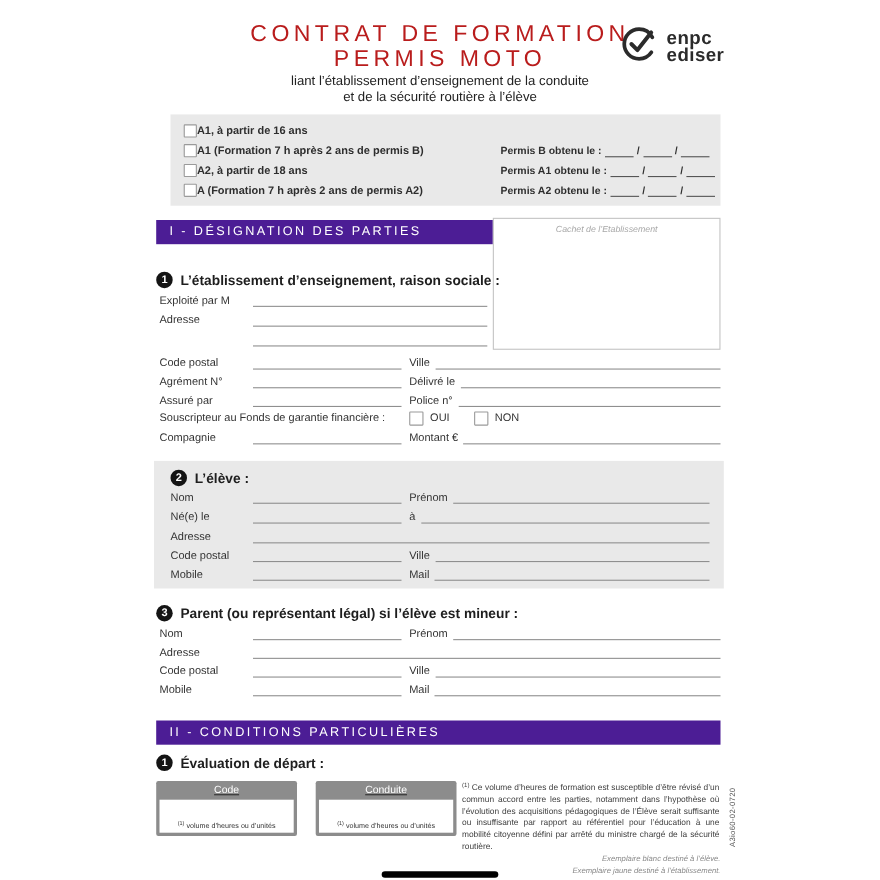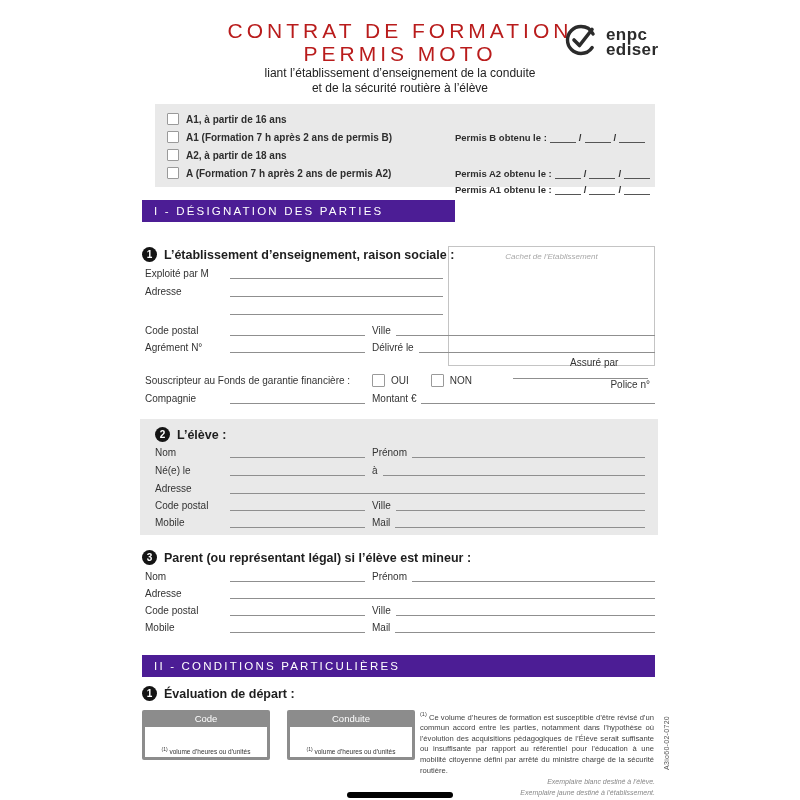--- a/index.html
+++ b/index.html
@@ -10,31 +10,31 @@
   .abs{position:absolute;}
 
   
   .title{left:0;right:0;text-align:center;font-size:21px;letter-spacing:4px;color:#b91c1c;font-weight:normal;}
   .subtitle{left:0;right:0;text-align:center;font-size:12px;color:#222;}
   .logo{left:563px;top:21px;display:flex;align-items:center;gap:6px;}
   .logo-text{font-weight:bold;font-size:17px;line-height:15px;color:#2b2b2b;letter-spacing:0.4px;}
 
   
   .panel1{left:155px;top:104px;width:500px;height:83px;background:#e9e9e9;}
-  .lrow{position:absolute;left:12px;display:flex;align-items:center;gap:7px;height:12px;text-align:right;}
+  .lrow{position:absolute;left:12px;display:flex;align-items:center;height:12px;text-align:right;}
   .cb{width:10px;height:10px;background:#fff;border:1px solid #9a9a9a;border-radius:1px;flex:none;}
   .lrow span.lbl{font-size:10px;font-weight:bold;color:#2e2e2e;white-space:nowrap;}
   .prow{position:absolute;left:300px;display:flex;align-items:flex-end;gap:3px;font-size:9.5px;font-weight:bold;color:#2e2e2e;height:12px;white-space:nowrap;}
   .dslot{width:26px;border-bottom:1px solid #555;height:9px;flex:none;}
 
   
   .secbar{height:22px;background:#4c1d95;color:#ffffff;font-size:11.5px;letter-spacing:2.2px;line-height:22px;padding-left:12px;box-sizing:border-box;white-space:nowrap;}
 
   
-  .cachet{left:448px;top:198px;width:207px;height:120px;border:1px solid #c4c4c4;background:#fff;box-sizing:border-box;margin-top:48px;}
+  .cachet{left:448px;top:198px;width:207px;height:120px;border:1px solid #c4c4c4;background:#fff;box-sizing:border-box;}
   .cachet-label{padding-top:5px;text-align:center;font-size:8px;font-style:italic;color:#a8a8a8;}
 
   
   .stepHead{display:flex;align-items:center;gap:7px;font-size:12.5px;font-weight:bold;color:#1e1e1e;white-space:nowrap;}
   .stepNum{width:15px;height:15px;background:#141414;color:#fff;border-radius:50%;font-size:10px;display:flex;align-items:center;justify-content:center;font-weight:bold;flex:none;}
 
   
   .frow{position:absolute;display:flex;align-items:flex-end;font-size:10px;color:#333;height:13px;}
   .flabel{flex:none;width:85px;white-space:nowrap;}
   .flabel-p{flex:none;width:75px;white-space:nowrap;}
@@ -44,21 +44,21 @@
   .lnflex{flex:1;}
   .flabel2{flex:none;margin-right:5px;white-space:nowrap;}
   .cbrow-gap{width:22px;flex:none;}
   .cb2{width:11px;height:11px;background:#fff;border:1px solid #9a9a9a;border-radius:1px;flex:none;margin-right:6px;}
 
   
   .panel2{left:140px;top:419px;width:518px;height:116px;background:#e9e9e9;}
   .panel2 .frow{left:15px;width:490px;}
 
   
-  .evalbox{width:128px;height:50px;background:#8c8c8c;border-radius:2px;}
+  .evalbox{width:128px;height:50px;background:#8c8c8c;border-radius:2px;text-decoration:underline;}
   .evalbox .bt{height:17px;line-height:17px;color:#fff;font-size:9.5px;text-align:center;}
   .evalbox .inner{position:absolute;left:3px;right:3px;top:17px;bottom:3px;background:#fff;display:flex;align-items:flex-end;justify-content:center;}
   .evalbox .note{font-size:6.5px;color:#333;padding-bottom:2px;white-space:nowrap;}
   .evalbox .note sup{font-size:5px;}
 
   
   .footnote{left:420px;top:711px;width:234px;font-size:7.6px;line-height:1.4;text-align:justify;color:#3f3f3f;}
   .footnote sup{font-size:5.5px;}
 
   
@@ -110,21 +110,21 @@
   </div>
 
   <div class="prow" style="top:27px;">
     <span>Permis B obtenu le :</span>
     <span class="dslot"></span>
     <span>/</span>
     <span class="dslot"></span>
     <span>/</span>
     <span class="dslot"></span>
   </div>
-  <div class="prow" style="top:45px;margin-top:34px;">
+  <div class="prow" style="top:45px;">
     <span>Permis A1 obtenu le :</span>
     <span class="dslot"></span>
     <span>/</span>
     <span class="dslot"></span>
     <span>/</span>
     <span class="dslot"></span>
   </div>
   <div class="prow" style="top:63px;">
     <span>Permis A2 obtenu le :</span>
     <span class="dslot"></span>
@@ -162,21 +162,21 @@
   <span class="ln ln1"></span>
   <span class="flabel2">Ville</span>
   <span class="ln lnflex"></span>
 </div>
 <div class="frow" style="left:145px;top:340px;width:510px;">
   <span class="flabel">Agrément N°</span>
   <span class="ln ln1"></span>
   <span class="flabel2">Délivré le</span>
   <span class="ln lnflex"></span>
 </div>
-<div class="frow" style="left:145px;top:357px;width:510px;flex-direction:column;">
+<div class="frow" style="left:145px;top:357px;width:510px;">
   <span class="flabel">Assuré par</span>
   <span class="ln ln1"></span>
   <span class="flabel2">Police n°</span>
   <span class="ln lnflex"></span>
 </div>
 <div class="frow" style="left:145px;top:374px;width:510px;align-items:center;">
   <span style="flex:none;width:227px;">Souscripteur au Fonds de garantie financière :</span>
   <span class="cb2"></span>
   <span>OUI</span>
   <span class="cbrow-gap"></span>

